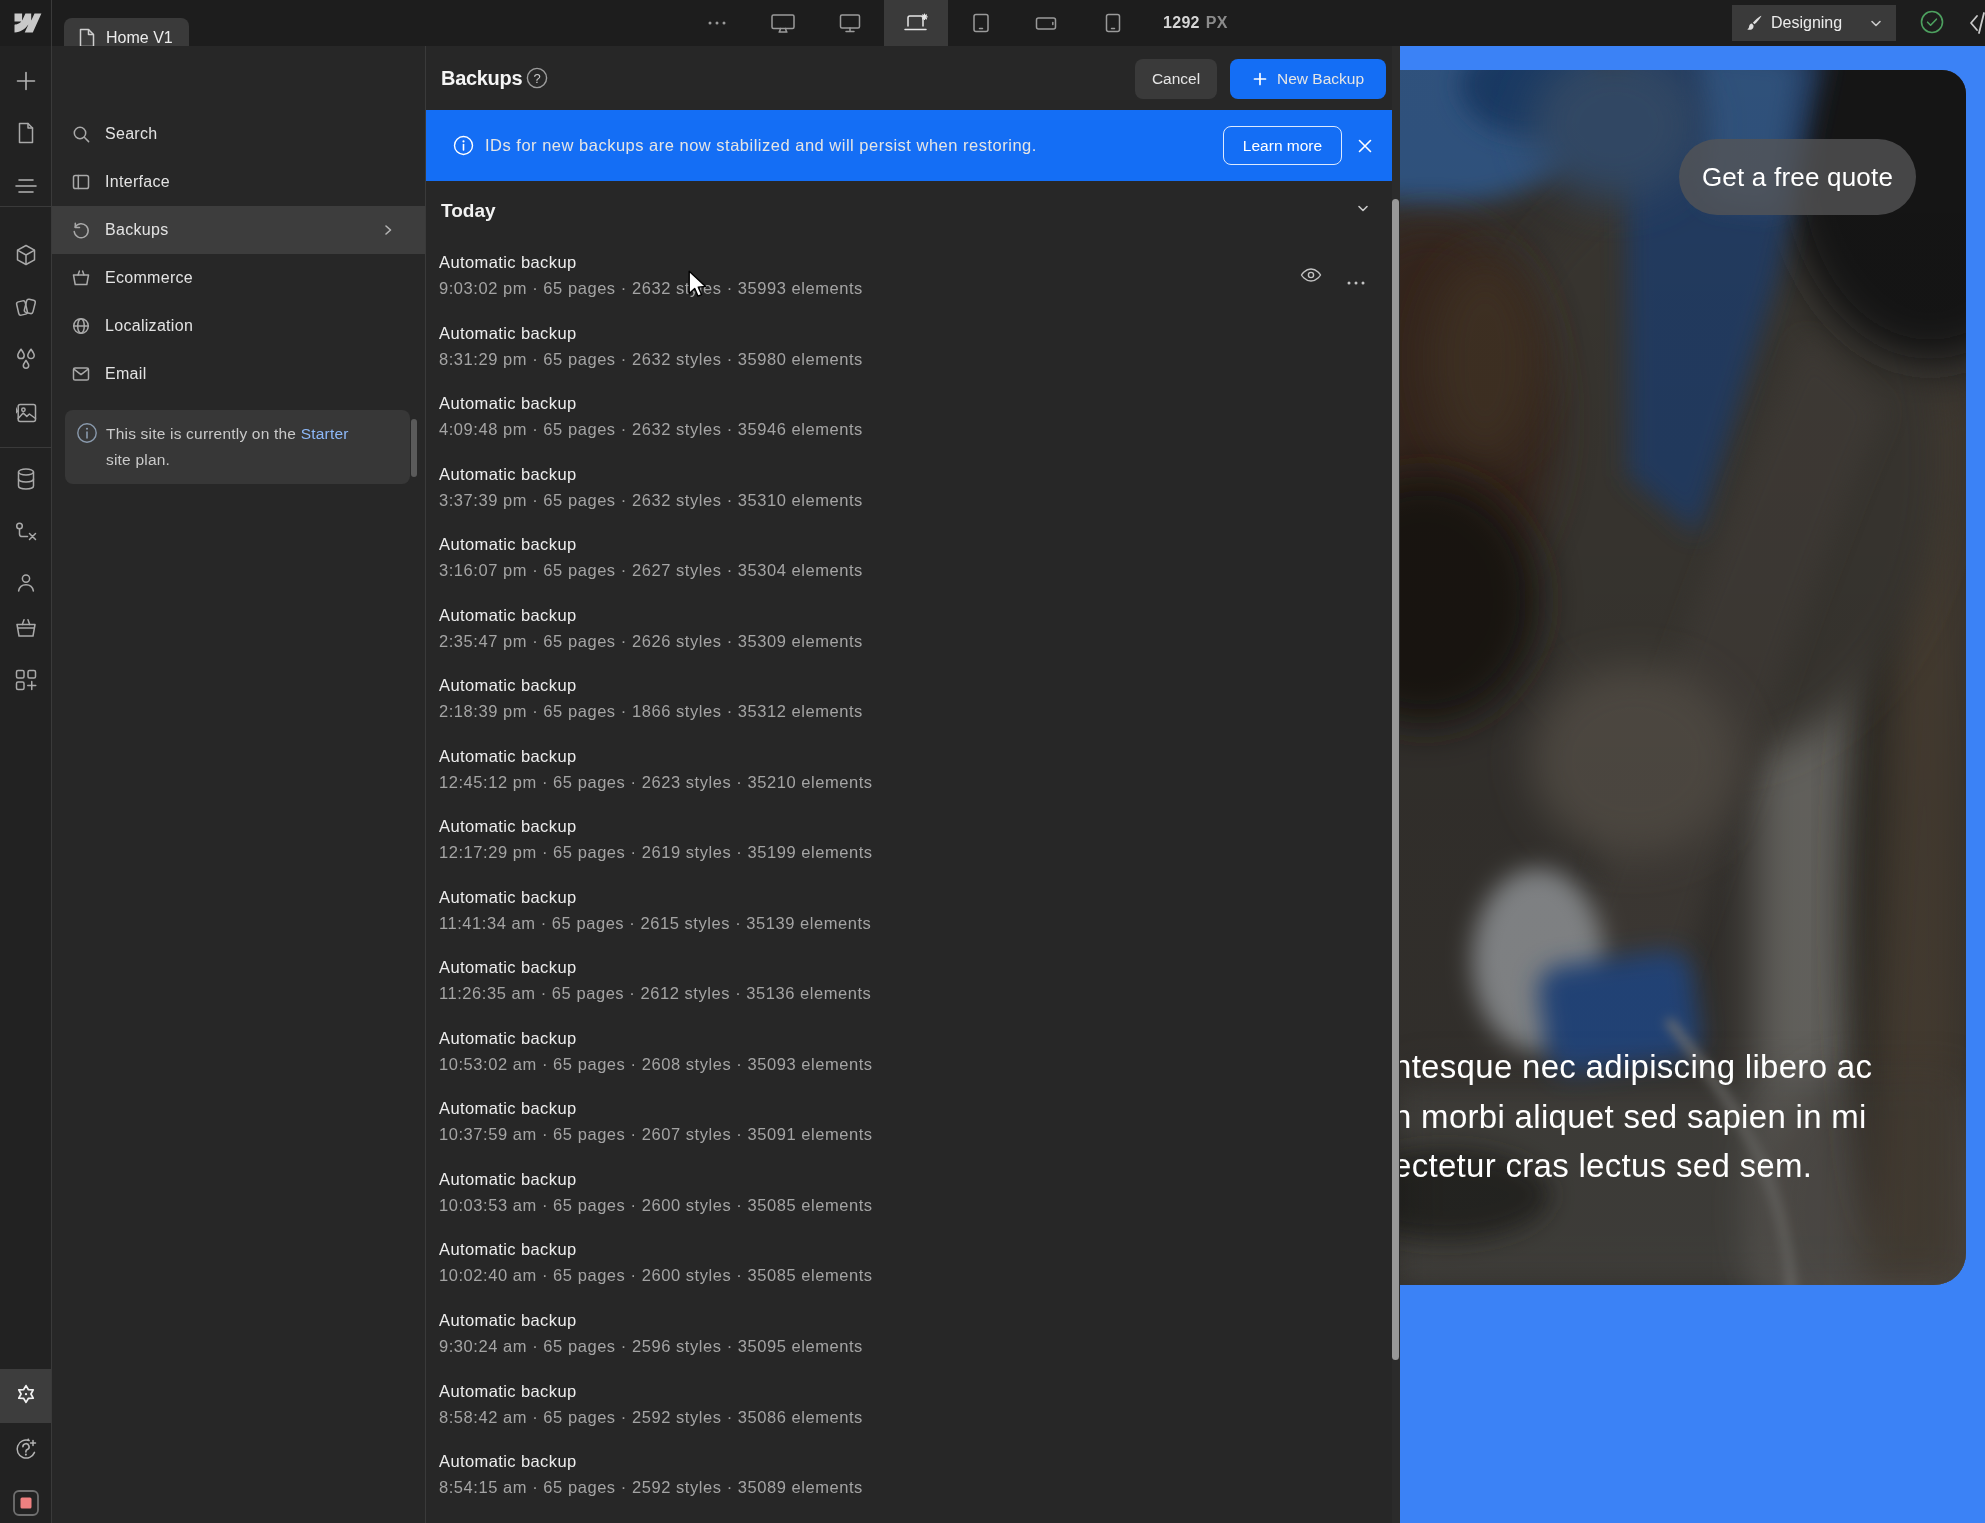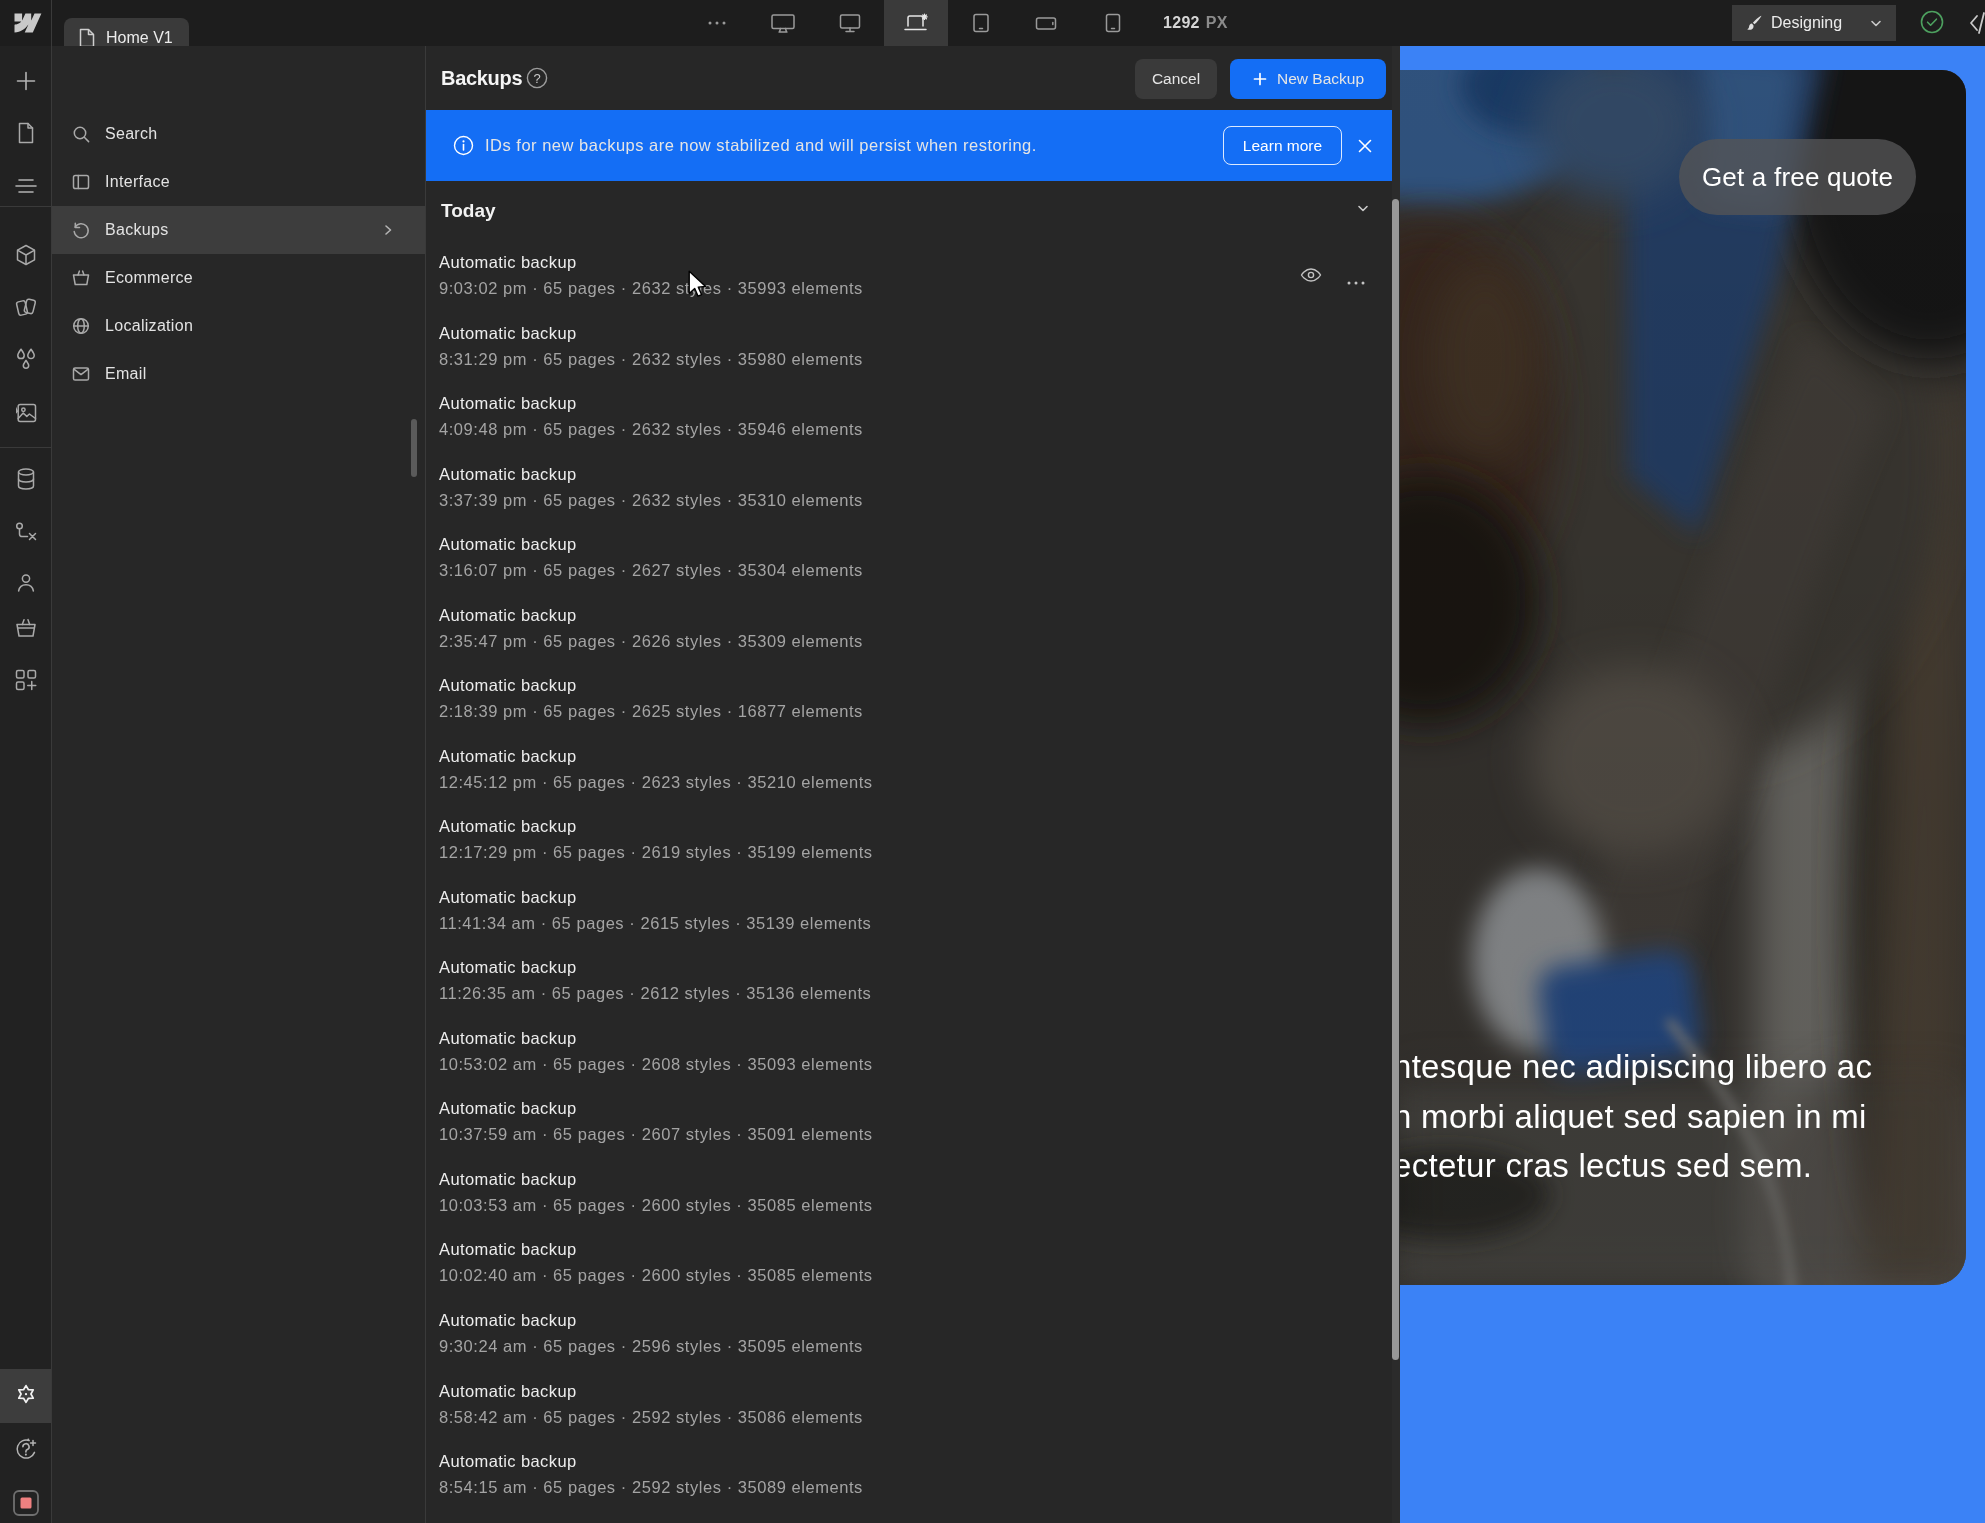--- a/index.html
+++ b/index.html
@@ -261,20 +261,28 @@
       </svg>Ecommerce</div>
     <div class="navrow" style="top:256px"><svg width="20" height="20" viewBox="0 0 20 20" fill="none">
         <circle cx="10" cy="10" r="7.3" stroke="#a9a9a9" stroke-width="1.5" stroke-linecap="round" stroke-linejoin="round"></circle>
         <ellipse cx="10" cy="10" rx="3.3" ry="7.3" stroke="#a9a9a9" stroke-width="1.5" stroke-linecap="round" stroke-linejoin="round"></ellipse>
         <path d="M2.7 10h14.6" stroke="#a9a9a9" stroke-width="1.5" stroke-linecap="round" stroke-linejoin="round"></path>
       </svg>Localization</div>
     <div class="navrow" style="top:304px"><svg width="20" height="20" viewBox="0 0 20 20" fill="none">
         <rect x="2.5" y="4" width="15" height="12" rx="1.6" stroke="#a9a9a9" stroke-width="1.5" stroke-linecap="round" stroke-linejoin="round"></rect>
         <path d="M3.2 5.3 10 10.6l6.8-5.3" stroke="#a9a9a9" stroke-width="1.5" stroke-linecap="round" stroke-linejoin="round"></path>
       </svg>Email</div>
+    <div id="siteinfo">
+      <div class="abs" style="left:11px;top:12px"><svg width="22" height="22" viewBox="0 0 22 22" fill="none">
+          <circle cx="11" cy="11" r="9.2" stroke="#8a9aad" stroke-width="1.4"></circle>
+          <path d="M11 10v6" stroke="#8a9aad" stroke-width="1.6" stroke-linecap="round"></path>
+          <circle cx="11" cy="6.8" r="1.05" fill="#8a9aad"></circle>
+        </svg></div>
+      <div class="txt">This site is currently on the <b>Starter</b> site plan.</div>
+    </div>
     <div id="spscroll"></div>
   </div>
 <div id="mpanel">
     <div id="mphead">
       <h1>Backups</h1>
       <div id="qmark"><svg width="22" height="22" viewBox="0 0 22 22" fill="none">
           <circle cx="11" cy="11" r="9.6" stroke="#9d9d9d" stroke-width="1.4"></circle>
           <text x="7.4" y="15.6" font-family="Liberation Sans" font-size="13" fill="#c9c9c9">?</text>
         </svg></div>
       <div id="cancel" class="btn">Cancel</div>
@@ -319,21 +327,21 @@
     <div class="item" style="top:487.1px">
       <div class="t">Automatic backup</div>
       <div class="s">3:16:07 pm · 65 pages · 2627 styles · 35304 elements</div>
     </div>
     <div class="item" style="top:557.6px">
       <div class="t">Automatic backup</div>
       <div class="s">2:35:47 pm · 65 pages · 2626 styles · 35309 elements</div>
     </div>
     <div class="item" style="top:628.2px">
       <div class="t">Automatic backup</div>
-      <div class="s">2:18:39 pm · 65 pages · 2625 styles · 16877 elements</div>
+      <div class="s">2:18:39 pm · 65 pages · 1866 styles · 35312 elements</div>
     </div>
     <div class="item" style="top:698.7px">
       <div class="t">Automatic backup</div>
       <div class="s">12:45:12 pm · 65 pages · 2623 styles · 35210 elements</div>
     </div>
     <div class="item" style="top:769.2px">
       <div class="t">Automatic backup</div>
       <div class="s">12:17:29 pm · 65 pages · 2619 styles · 35199 elements</div>
     </div>
     <div class="item" style="top:839.8px">

